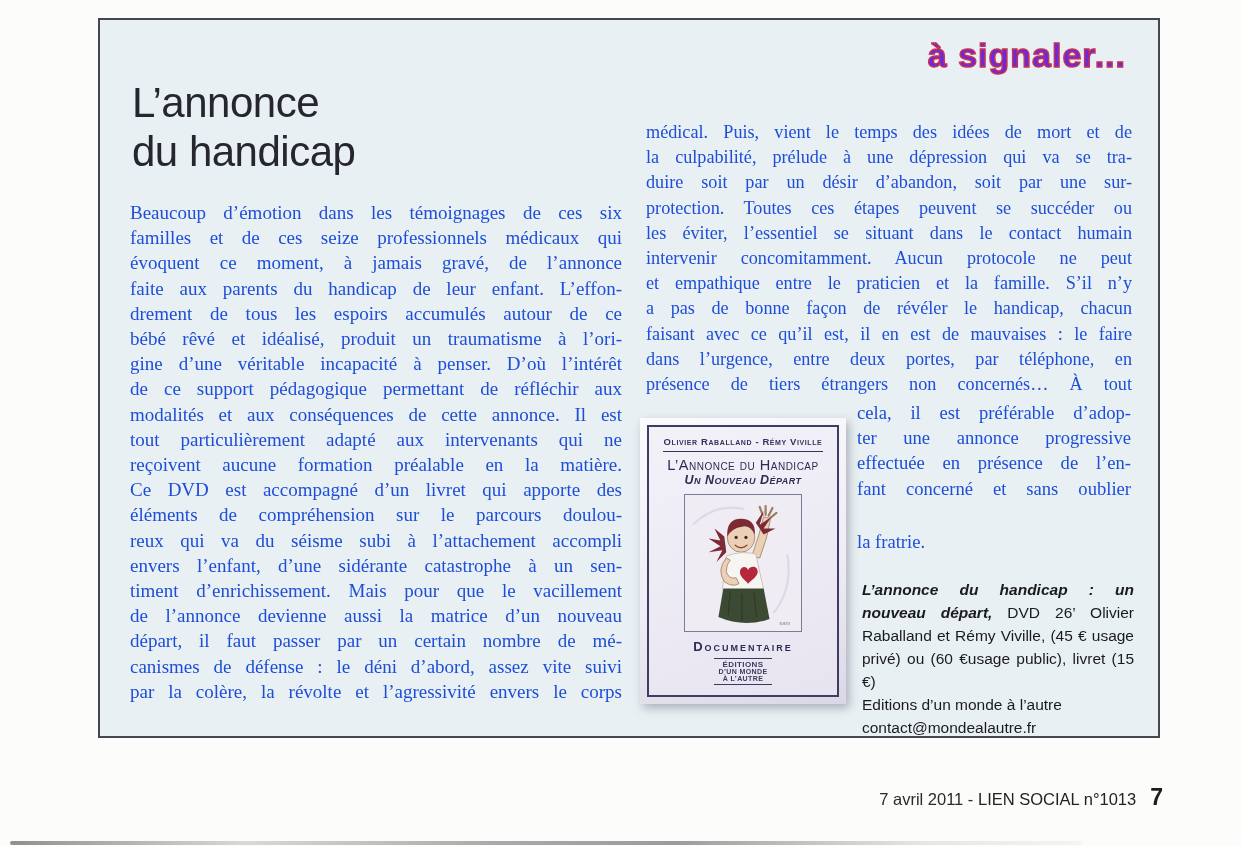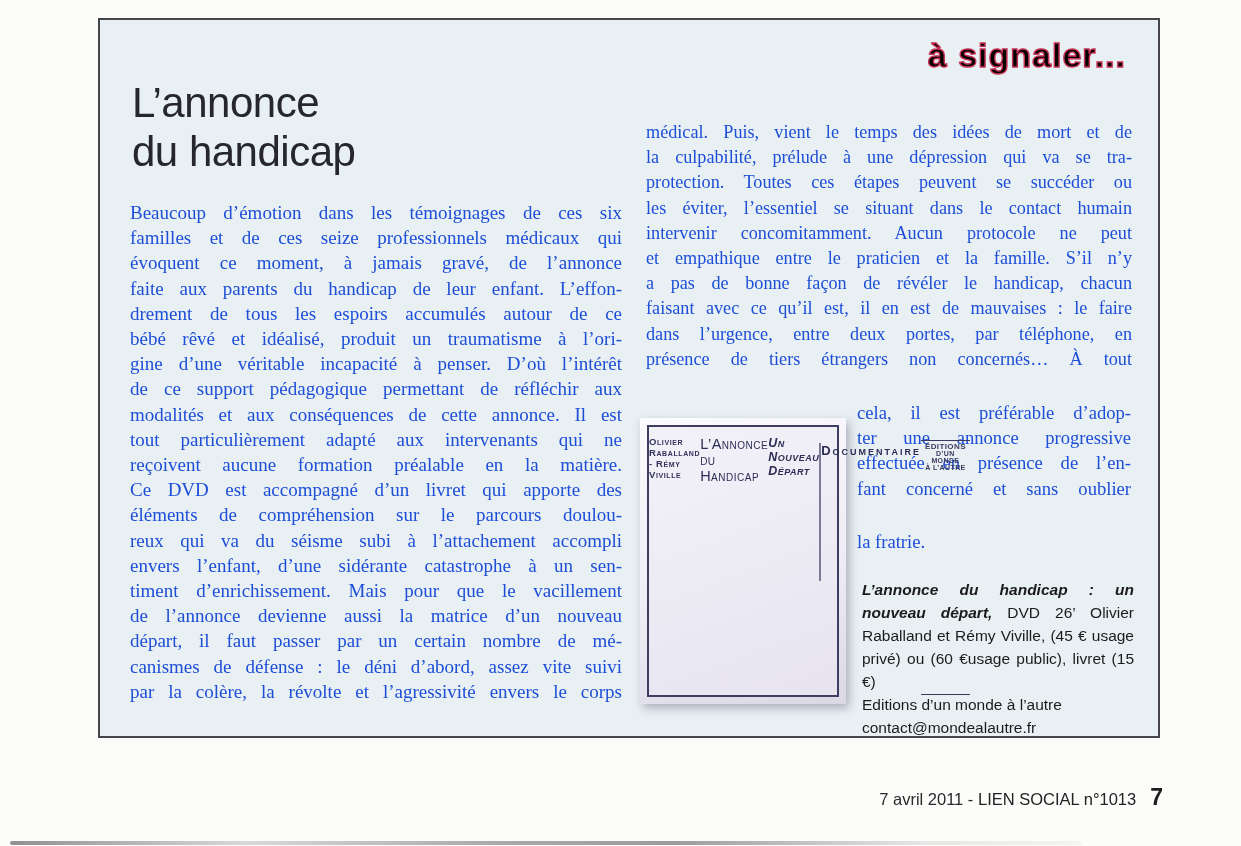--- a/index.html
+++ b/index.html
@@ -16,21 +16,21 @@
     position:absolute; left:98px; top:18px;
     width:1062px; height:720px;
     background:#e9f0f3;
     border:2px solid #46464e;
   }
 
   
   .section-header {
     position:absolute; top:16px; right:32px;
     font-size:34px; font-weight:700; letter-spacing:1px;
-    color:#000000;
+    color:#6d28d9;
     -webkit-text-stroke:1.4px #c73355;
     text-shadow:0 0 1px #c73355;
   }
 
   
   .article-title {
     position:absolute; left:32px; top:58px;
     font-size:42px; line-height:49px; font-weight:400;
     color:#26262e; letter-spacing:-0.5px;
   }
@@ -49,21 +49,21 @@
     position:absolute; left:540px; top:398px;
     width:206px; height:286px;
     background:linear-gradient(165deg,#fbfafd 0%,#efedf5 55%,#dbd8e6 100%);
     box-shadow:3px 4px 9px rgba(70,70,100,.38);
     padding:7px;
   }
   .cover-frame {
     width:100%; height:100%;
     border:2px solid #3e3e63;
     background:linear-gradient(160deg,#f3f1f8 0%,#e7e4f0 100%);
-    display:flex; flex-direction:row; 
+    display:flex; flex-direction:column; align-items:center;
     padding-top:9px;
   }
   .cover-authors {
     font-size:9.5px; font-weight:700; font-variant:small-caps;
     letter-spacing:.6px; color:#33335c;
   }
   .cover-rule { width:160px; height:1px; background:#33335c; margin:4px 0 5px; }
   .cover-title {
     font-size:14.5px; font-weight:400; font-variant:small-caps;
     letter-spacing:.5px; color:#2c2c55;
@@ -146,20 +146,21 @@
       <div class="jline">timent d’enrichissement. Mais pour que le vacillement</div>
       <div class="jline">de l’annonce devienne aussi la matrice d’un nouveau</div>
       <div class="jline">départ, il faut passer par un certain nombre de mé-</div>
       <div class="jline">canismes de défense : le déni d’abord, assez vite suivi</div>
       <div class="jline">par la colère, la révolte et l’agressivité envers le corps</div>
     </div>
 
   <div class="col col-right">
       <div class="jline">médical. Puis, vient le temps des idées de mort et de</div>
       <div class="jline">la culpabilité, prélude à une dépression qui va se tra-</div>
+      <div class="jline">duire soit par un désir d’abandon, soit par une sur-</div>
       <div class="jline">protection. Toutes ces étapes peuvent se succéder ou</div>
       <div class="jline">les éviter, l’essentiel se situant dans le contact humain</div>
       <div class="jline">intervenir concomitamment. Aucun protocole ne peut</div>
       <div class="jline">et empathique entre le praticien et la famille. S’il n’y</div>
       <div class="jline">a pas de bonne façon de révéler le handicap, chacun</div>
       <div class="jline">faisant avec ce qu’il est, il en est de mauvaises : le faire</div>
       <div class="jline">dans l’urgence, entre deux portes, par téléphone, en</div>
       <div class="jline">présence de tiers étrangers non concernés… À tout</div>
     </div>
 

